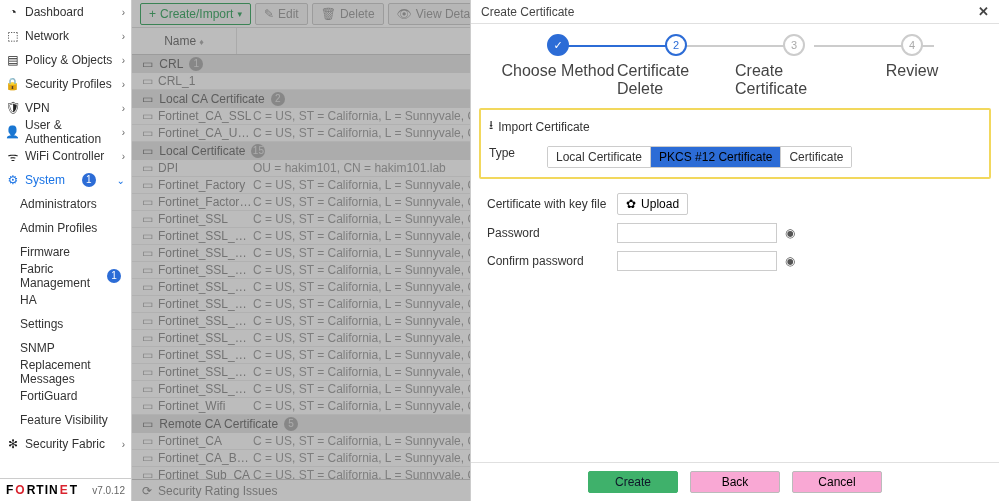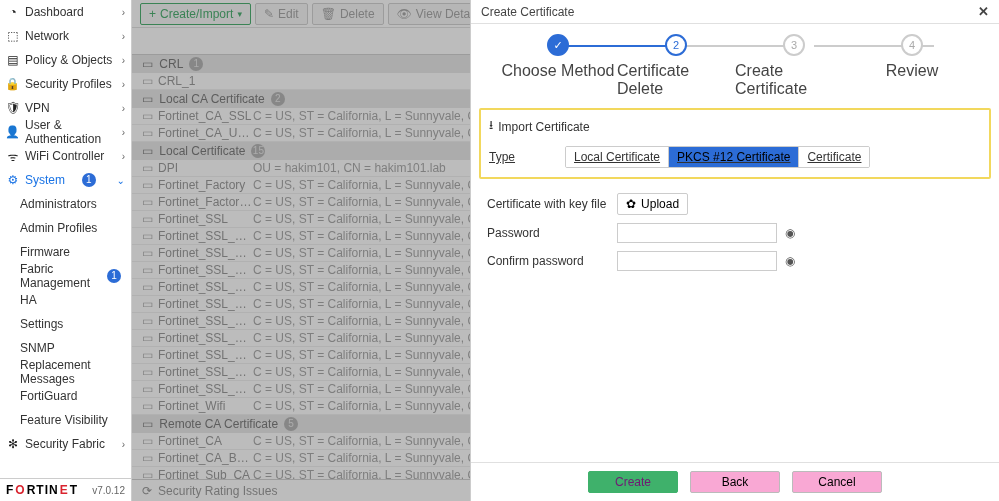--- a/index.html
+++ b/index.html
@@ -57,35 +57,35 @@
 .step .circle { width:22px; height:22px; border-radius:50%; border:2px solid #ccc; display:flex; align-items:center; justify-content:center; color:#aaa; font-size:11px; background:#fff; position:relative; z-index:2;}
 .step.done .circle { background:#2c6cd6; border-color:#2c6cd6; color:#fff; }
 .step.active .circle { border-color:#2c6cd6; color:#2c6cd6; }
 .step .lbl { font-size:16px; color:#444; }
 .step-line { position:absolute; top:21px; height:2px; background:#ccc; }
 .step-line.l1 { left:81px; width:120px; background:#2c6cd6; }
 .step-line.l2 { left:212px; width:120px; }
 .step-line.l3 { left:343px; width:120px; }
 .section { border:2px solid #f2d85d; margin:4px 8px; padding:6px 8px; border-radius:2px; }
 .section-title { display:flex; align-items:center; gap:5px; color:#333; padding-bottom:6px;}
-.field-row { display:flex; align-items:center; gap:28px; padding:3px 0;text-decoration:underline; }
+.field-row { display:flex; align-items:flex-start; gap:10px; padding:3px 0; }
 .field-row .fld-label { width:48px; color:#333; }
 .seg { display:inline-flex; border:1px solid #ccc; border-radius:2px; overflow:hidden; }
 .seg button { border:none; background:#fff; padding:3px 8px; color:#333; cursor:pointer; }
 .seg button.sel { background:#2c6cd6; color:#000000; }
 .seg button + button { border-left:1px solid #ccc; }
 .form-area { padding:6px 16px; flex:1; }
 .form-row { display:flex; align-items:center; padding:4px 0; }
 .form-row .lbl { width:130px; color:#333; }
 .upload-btn { border:1px solid #ccc; background:#fff; padding:3px 8px; border-radius:2px; display:inline-flex; align-items:center; gap:5px; }
 .text-input { border:1px solid #ccc; height:20px; width:160px; padding:0 4px; }
 .eye { margin-left:8px; color:#555; }
 .modal-foot { display:flex; gap:12px; justify-content:center; padding:8px; border-top:1px solid #e0e0e0; }
 .modal-foot button { width:90px; height:22px; border:1px solid #bbb; background:#f9a8d4; border-radius:2px; cursor:pointer; }
-.modal-foot button.primary { background:#3fb16b; border-color:#3fb16b; color:#701a75; }
+.modal-foot button.primary { background:#3fb16b; border-color:#3fb16b; color:#0f172a; }
 </style>
 </head>
 <body>
 
 <div class="layout">
   <div class="sidebar">
     <div class="sidebar-scroll">
       <div class="nav-item">
           <span class="ico">◔</span>
           <span>Dashboard</span>
@@ -180,20 +180,21 @@
   <div class="main" style="position:relative">
     <div class="toolbar">
       <button class="btn green">+ <span>Create/Import</span><span class="caret">▾</span></button>
       <button class="btn">✎ <span>Edit</span></button>
       <button class="btn">🗑 <span>Delete</span></button>
       <button class="btn">👁 <span>View Details</span></button>
       <button class="btn">⭳ <span>Download</span></button>
       <span class="search">Sea</span>
     </div>
     <div class="table-head">
+      <div class="th name"><span>Name</span><span class="sort">♦</span></div>
       <div class="th subject"><span>Subject</span><span class="sort">♦</span></div>
     </div>
     <div class="grid">
       <div class="group-row">▭ <span>CRL</span><span class="bubble">1</span></div>
       <div class="row">
           <span class="cico">▭</span>
           <span class="name">CRL_1</span>
           <span class="subj"></span>
         </div>
       <div class="group-row">▭ <span>Local CA Certificate</span><span class="bubble">2</span></div>

